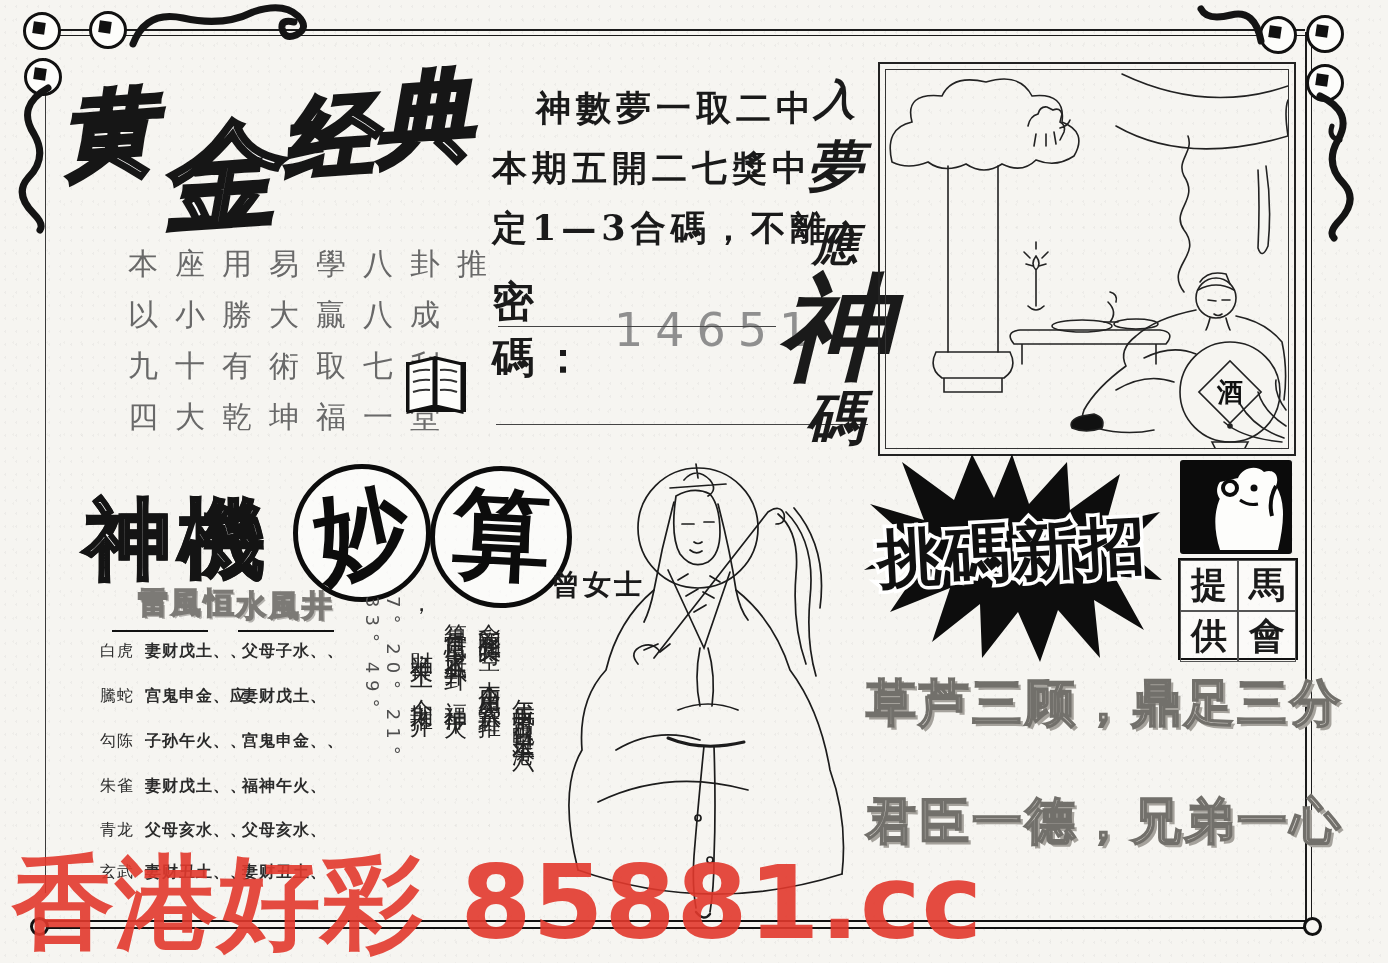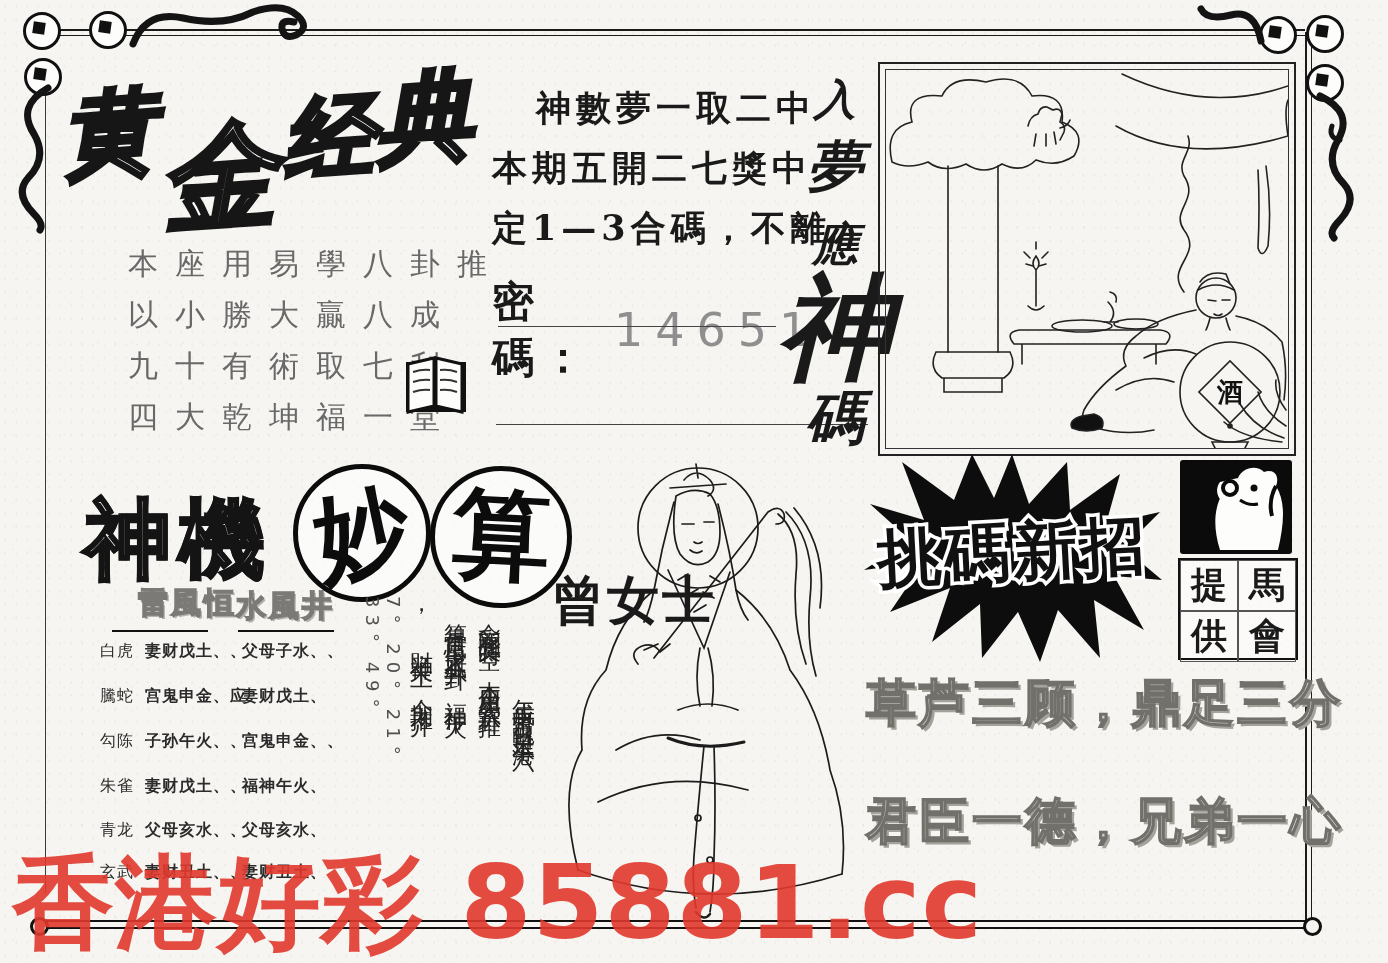--- a/index.html
+++ b/index.html
@@ -48,21 +48,21 @@
   .dream{display:flex;flex-direction:column;align-items:center;width:84px;font-weight:700;font-style:italic;}
   
   .frame-outer{border:2px solid #222;background:transparent;}
   .frame-inner{position:absolute;left:5px;top:5px;right:5px;bottom:5px;border:1px solid #333;}
   
   .brand-outline{font-size:86px;font-weight:700;color:#fff;letter-spacing:8px;
     -webkit-text-stroke:3px #141414;
     text-shadow:1px 1px 0 #222,-1px -1px 0 #222,1px -1px 0 #222,-1px 1px 0 #222;text-align:center;}
   .char-circle{border:5px solid #0c0c0c;border-radius:50%;background:rgba(255,255,255,0.6);
     display:flex;align-items:center;justify-content:center;font-weight:900;color:#0c0c0c;}
-  .author{font-size:52px;font-weight:800;letter-spacing:3px;}
+  .author{font-size:28px;font-weight:800;letter-spacing:3px;}
   .hex-head{font-size:30px;font-weight:700;letter-spacing:3px;color:#c3c1bd;
     -webkit-text-stroke:1.5px #7c7a76;text-shadow:2px 2px 0 #b5b3af;}
   .trow{position:absolute;font-size:16px;letter-spacing:1px;color:#2b2b2b;white-space:nowrap;}
   .tlabel{position:absolute;left:0;top:0;}
   .tcell1{position:absolute;left:45px;top:0;font-weight:600;text-align:right;}
   .tcell2{position:absolute;left:142px;top:0;font-weight:600;}
   .degrees{writing-mode:vertical-rl;text-orientation:mixed;font-size:18px;letter-spacing:7px;color:#4f4f4f;
     font-family:"DejaVu Sans","Liberation Sans",sans-serif;}
   .vcol{writing-mode:vertical-rl;text-orientation:mixed;font-size:23px;letter-spacing:5px;color:#222;line-height:31px;}
   

